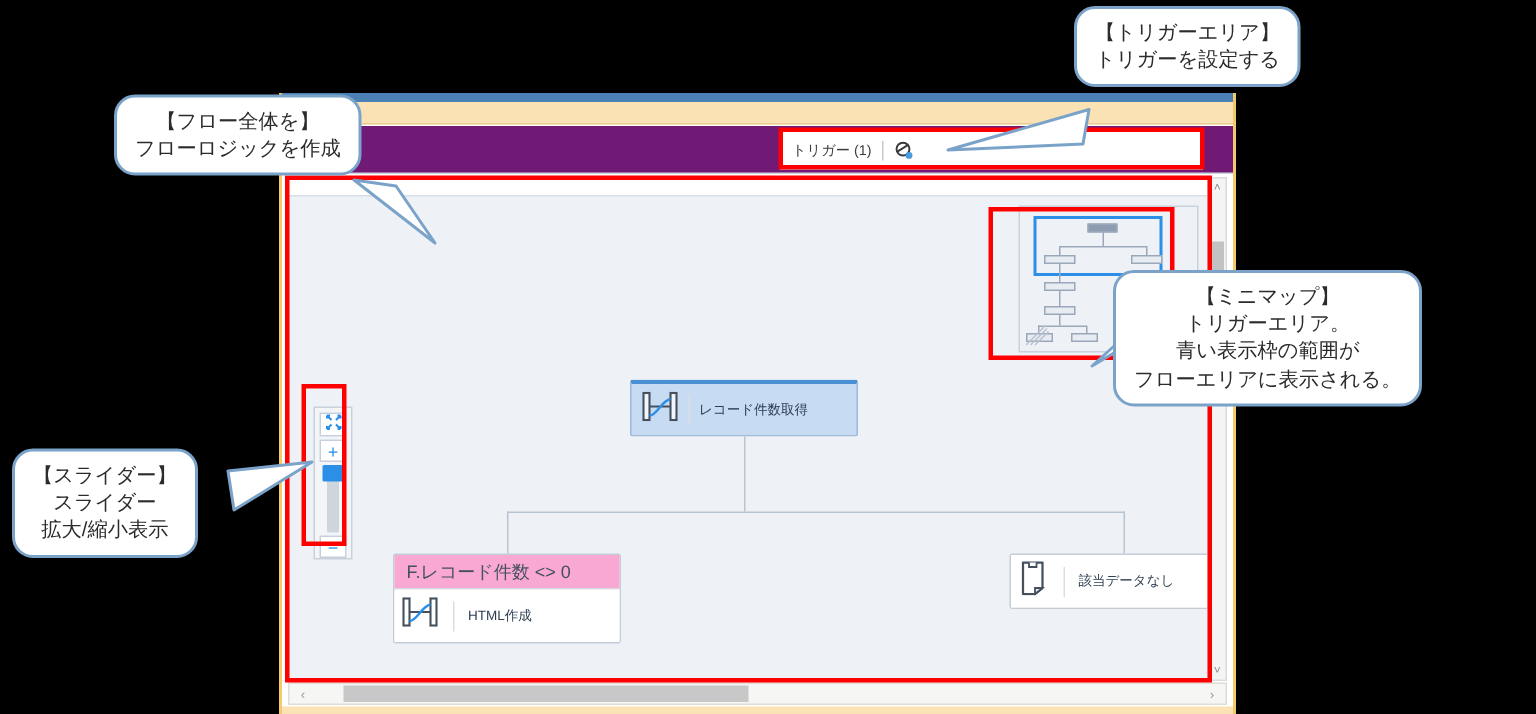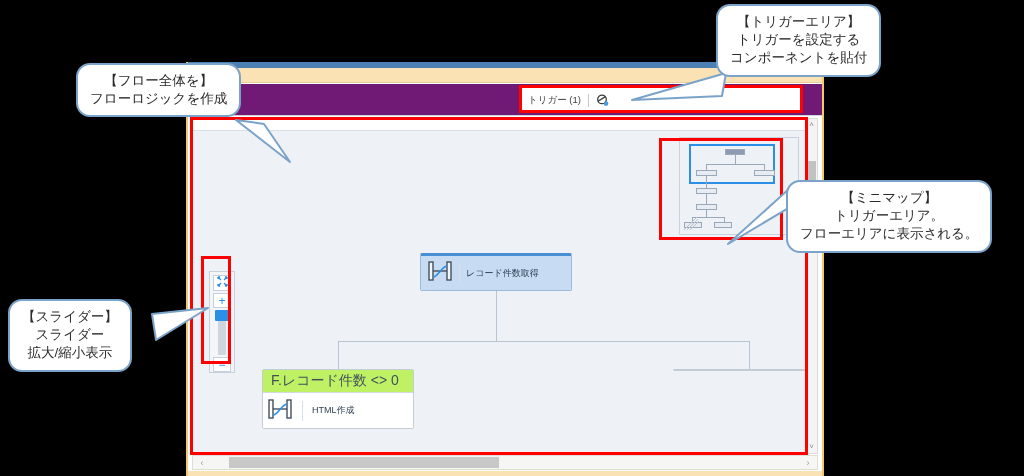--- a/index.html
+++ b/index.html
@@ -128,25 +128,25 @@
     position: absolute;
     width: 152px;
     background: #ffffff;
     border: 1px solid #c4ccd6;
     box-sizing: border-box;
     border-radius: 2px;
   }
   .branch-header {
     height: 22px;
     border-bottom: 1px solid #d3dae2;
-    background: #bef264;
+    background: #f9a8d4;
     display: flex;
     align-items: center;
     padding-left: 8px;
-    font-size: 14px;
+    font-size: 12px;
     color: #44505e;
     white-space: nowrap;
   }
   .branch-body {
     height: 35px;
     display: flex;
     align-items: center;
     padding-left: 4px;
     gap: 9px;
     background: #ffffff;
@@ -399,20 +399,31 @@
             <path d="M6 11 H20" stroke="#44505e" stroke-width="1.4"></path>
             <path d="M6 17 C11 17, 14 7, 20 6" stroke="#2b8fe8" stroke-width="1.6" fill="none"></path>
           </svg>
         </span>
         <span class="icon-sep"></span>
         <span class="node-label">HTML作成</span>
       </div>
     </div>
 
     <div class="branch" style="left:480px; top:238px;">
+      <div class="branch-body">
+        <span>
+          <svg width="22" height="24" viewBox="0 0 22 24">
+            <path d="M4 2 H17 V19 L12 23 H4 Z" fill="#ffffff" stroke="#44505e" stroke-width="1.5" stroke-linejoin="round"></path>
+            <path d="M12 23 V19 H17 Z" fill="#e4e9f0" stroke="#44505e" stroke-width="1.2"></path>
+            <path d="M8 2 V5 H13 V2" fill="#ffffff" stroke="#44505e" stroke-width="1.2"></path>
+          </svg>
+        </span>
+        <span class="icon-sep"></span>
+        <span class="node-label">該当データなし</span>
+      </div>
     </div>
 
     <div id="minimap">
       <div id="minimap-viewport"></div>
 
       <div class="mm-box" style="left:45px; top:11px; width:20px; height:6px; background:#8d9cb0;"></div>
       <div class="mm-line v" style="left:55px; top:17px; height:9px;"></div>
       <div class="mm-line h" style="left:26px; top:26px; width:58px;"></div>
       <div class="mm-line v" style="left:26px; top:26px; height:6px;"></div>
       <div class="mm-line v" style="left:84px; top:26px; height:6px;"></div>
@@ -481,29 +492,29 @@
   <div>【フロー全体を】</div>
   <div>フローロジックを作成</div>
 </div>
 
 <svg class="tail" style="left:630px; top:70px; width:100px; height:36px;" viewBox="0 0 100 36">
   <path d="M96 3 L2 30 L92 26 Z" fill="#ffffff" stroke="#7ba3c9" stroke-width="2" stroke-linejoin="round"></path>
 </svg>
 <div class="callout" style="left:716px; top:4px;">
   <div>【トリガーエリア】</div>
   <div>トリガーを設定する</div>
-  <div>コンポーネントを貼付</div>
 </div>
 
 <svg class="tail" style="left:726px; top:182px; width:90px; height:66px;" viewBox="0 0 90 66">
   <path d="M86 12 L2 62 L64 6 Z" fill="#ffffff" stroke="#7ba3c9" stroke-width="2" stroke-linejoin="round"></path>
 </svg>
-<div class="callout" style="left:786px; top:180px;">
+<div class="callout" style="left:742px; top:180px;">
   <div>【ミニマップ】</div>
   <div>トリガーエリア。</div>
+  <div>青い表示枠の範囲が</div>
   <div>フローエリアに表示される。</div>
 </div>
 
 <svg class="tail" style="left:150px; top:300px; width:62px; height:46px;" viewBox="0 0 62 46">
   <path d="M2 14 L58 8 L6 40 Z" fill="#ffffff" stroke="#7ba3c9" stroke-width="2" stroke-linejoin="round"></path>
 </svg>
 <div class="callout" style="left:8px; top:299px;">
   <div>【スライダー】</div>
   <div>スライダー</div>
   <div>拡大/縮小表示</div>

